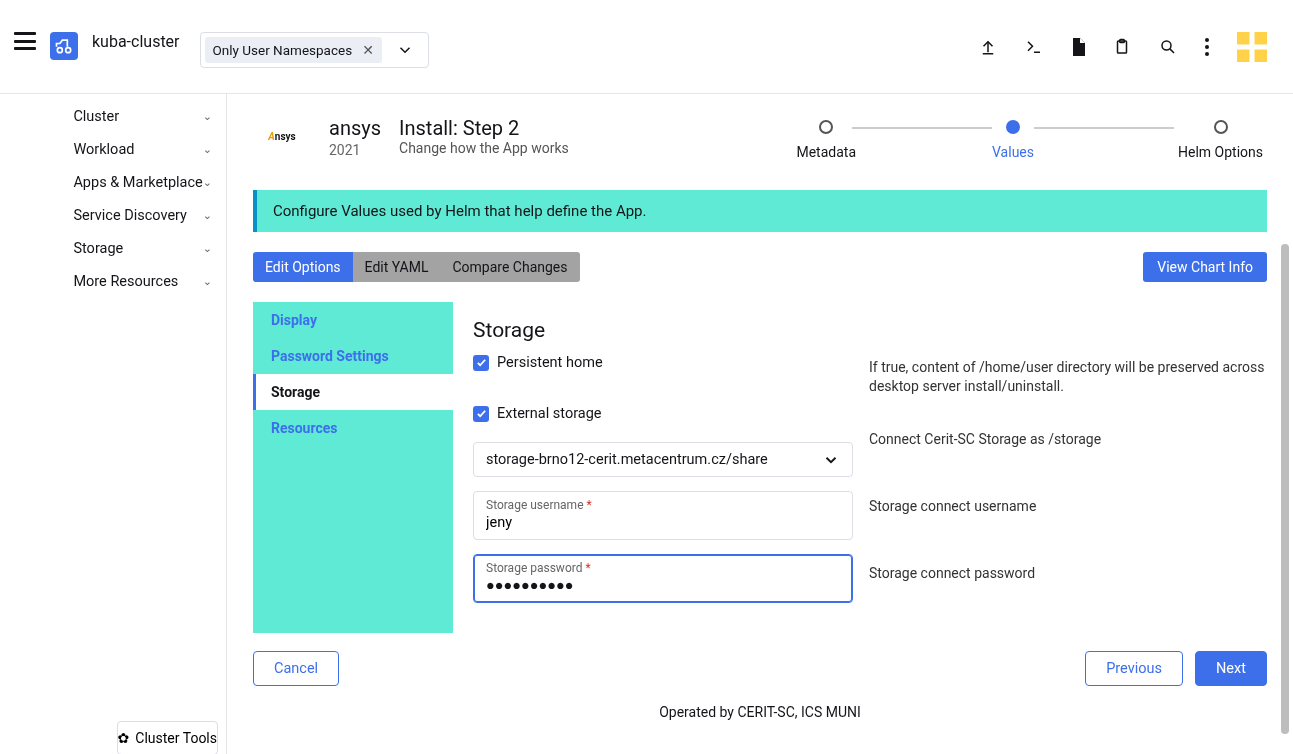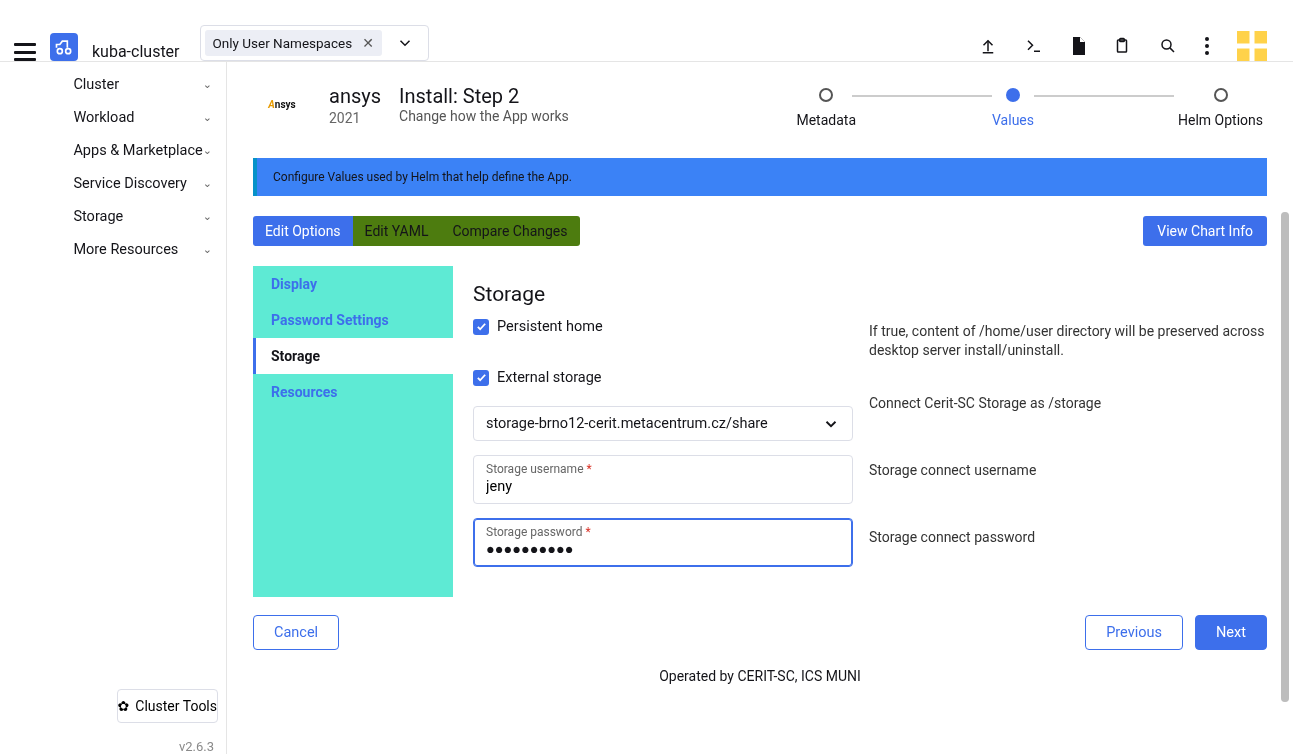--- a/index.html
+++ b/index.html
@@ -1,19 +1,19 @@
 <!DOCTYPE html>
 <html><head>
 <meta charset="utf-8">
 <style>
 * { box-sizing: border-box; margin: 0; padding: 0; font-family: -apple-system, BlinkMacSystemFont, "Segoe UI", Roboto, sans-serif; }
 body { width: 1293px; height: 754px; background: #fff; color: #141419; font-size: 14px; overflow: hidden; }
 
 
-.topbar { height: 62px; display: flex; align-items: flex-end; border-bottom: 1px solid #e5e5e5; padding: 0 14px; gap: 14px; }
+.topbar { height: 62px; display: flex; align-items: flex-start; border-bottom: 1px solid #e5e5e5; padding: 0 14px; gap: 14px; margin-top: 32px; }
 .hamburger { width: 22px; height: 18px; display: flex; flex-direction: column; justify-content: space-between; cursor: pointer; }
 .hamburger span { height: 3px; background: #141419; border-radius: 1px; }
 .logo { width: 28px; height: 28px; background: #3d6feb; border-radius: 4px; display: flex; align-items: center; justify-content: center; }
 .logo svg { width: 20px; height: 20px; }
 .cluster-name { font-size: 16px; font-weight: 400; }
 .ns-filter { border: 1px solid #dcdee7; border-radius: 4px; height: 36px; display: flex; align-items: center; margin-left: 6px; }
 .ns-chip { background: #eceef5; border-radius: 3px; padding: 5px 8px; margin-left: 4px; display: flex; align-items: center; gap: 10px; font-size: 13.5px; }
 .ns-chip-x { cursor: pointer; color: #555; font-size: 14px; }
 .ns-caret { padding: 0 14px; cursor: pointer; }
 .topbar-spacer { flex: 1; }
@@ -50,26 +50,26 @@
 .step { text-align:center; position:relative; }
 .step-circ { width:14px; height:14px; border:2px solid #555; border-radius:50%; margin:0 auto 10px; background:#fff;}
 .step.active .step-circ { background:#3d6feb; border-color:#3d6feb; }
 .step.active .step-label { color:#3d6feb; }
 .step-label { font-size: 14px; }
 .step-line { height:2px; background:#ccc; flex:0 0 140px; margin-top:7px;}
 .step:nth-child(1){ margin-right: -4px;}
 .step:nth-child(5){ margin-left: 4px; padding-right: 4px;}
 
 
-.banner { margin-top: 30px; background:#3b82f6; border-left:4px solid #0692c9; padding: 12px 16px; font-size: 12px; }
+.banner { margin-top: 30px; background:#5eead4; border-left:4px solid #0692c9; padding: 12px 16px; font-size: 15px; }
 
 
 .tabs-row { display:flex; align-items:center; margin-top: 20px; }
 .tabs { display:flex; }
-.tab { padding: 7px 12px; background:#4d7c0f; cursor:pointer; font-size:14px; }
+.tab { padding: 7px 12px; background:#a3a3a3; cursor:pointer; font-size:14px; }
 .tab.active { background:#3d6feb; color:#fff; border-radius:3px 0 0 3px; }
 .tab:nth-child(3){ border-radius:0 3px 3px 0; }
 .chart-info { margin-left:auto; background:#3d6feb; color:#fff; padding:7px 14px; border-radius:3px; cursor:pointer; font-size:14px; }
 
 
 .form-wrap { display:flex; margin-top: 20px; }
 .form-nav { width:200px; background:#5eead4;font-weight:bold; }
 .form-nav-item { padding:10px 18px; cursor:pointer; color:#3d6feb; font-size:14px; }
 .form-nav-item.active { background:#fff; color:#141419; position:relative; }
 .form-nav-item.active::before { content:""; position:absolute; left:0; top:0; bottom:0; width:3px; background:#3d6feb; }

